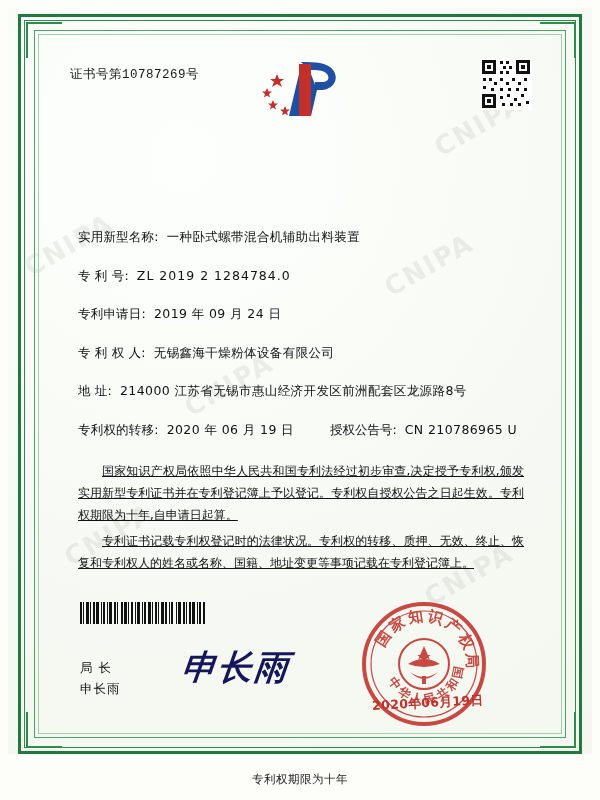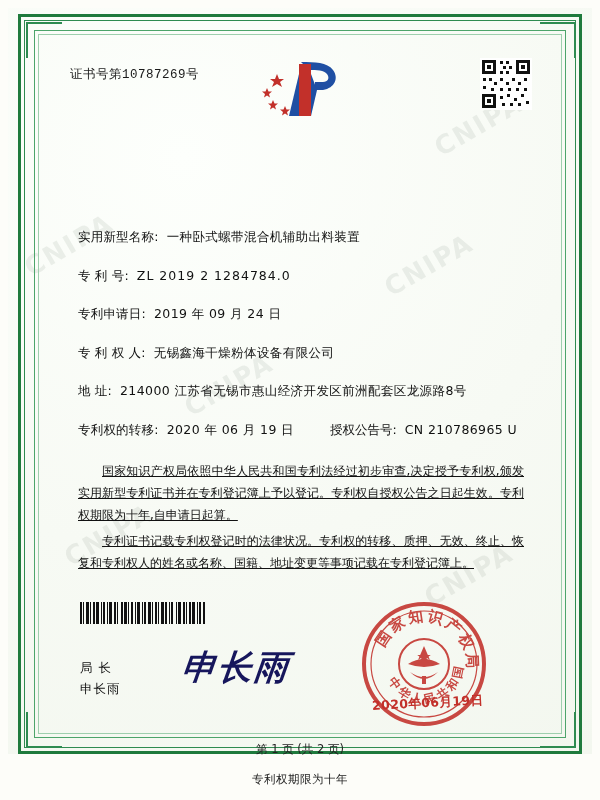--- a/index.html
+++ b/index.html
@@ -461,16 +461,15 @@
           <textPath href="#sealTop" startOffset="12%">国家知识产权局</textPath>
         </text>
         <text font-size="12" font-weight="bold" fill="#c2302a" font-family="'DejaVu Sans','Liberation Sans',sans-serif" letter-spacing="3">
           <textPath href="#sealBottom" startOffset="14%">中华人民共和国</textPath>
         </text>
       </g>
     </svg>
   </div>
   <div class="seal-date">2020年06月19日</div>
 
-  <div class="page-num">第 1 页 (共 2 页)</div>
   <div class="footnote">专利权期限为十年</div>
 
 </div>
 
 </body></html>

